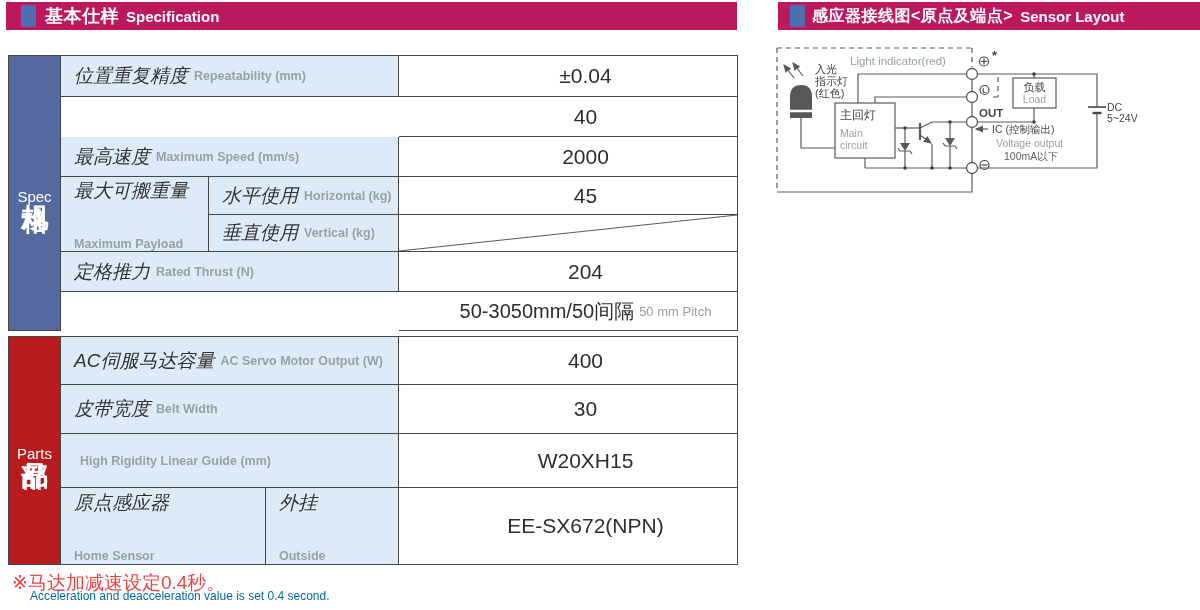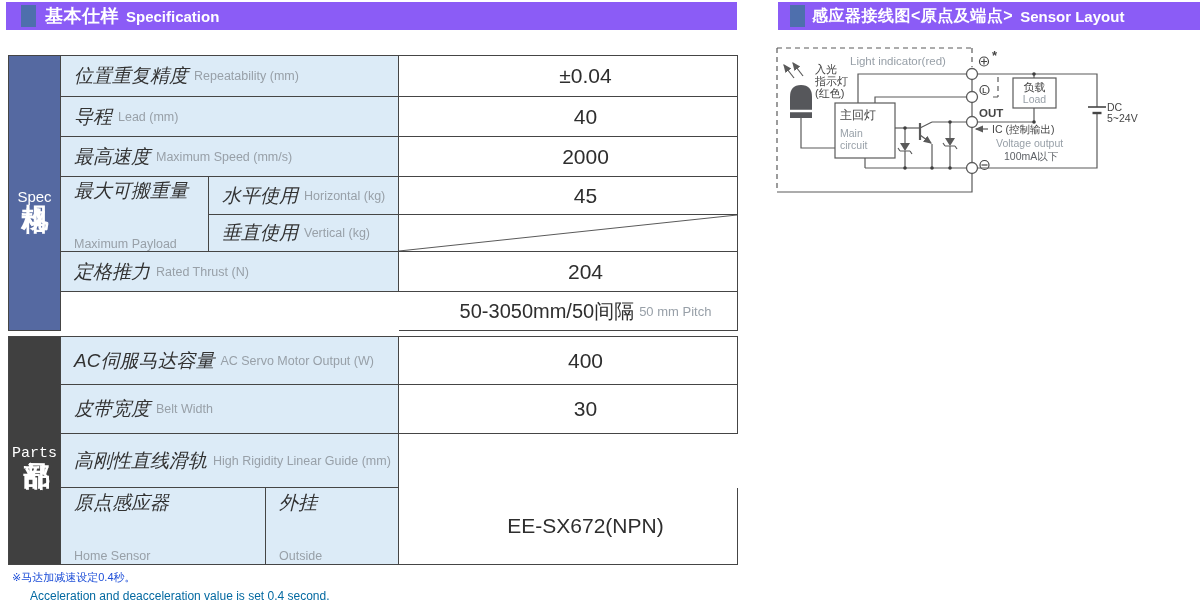--- a/index.html
+++ b/index.html
@@ -1,53 +1,53 @@
 <!DOCTYPE html>
 <html><head>
 <meta charset="utf-8">
 <style>
   html,body{margin:0;padding:0;}
   body{
     width:1200px;height:610px;position:relative;background:#ffffff;
     font-family:"Liberation Sans","DejaVu Sans",sans-serif;overflow:hidden;
   }
   
-  .hdr{position:absolute;height:28px;background:#8b5cf6;color:#fff;display:flex;align-items:center;}
+  .hdr{position:absolute;height:28px;background:#be185d;color:#fff;display:flex;align-items:center;}
   .hdr .sq{width:15px;height:22px;background:#4e6fad;margin:0 9px 0 15px;flex:0 0 auto;}
   .hdr .cn{font-size:18px;font-weight:bold;letter-spacing:.5px;white-space:nowrap;}
   .hdr .en{font-size:15px;font-weight:bold;margin-left:7px;white-space:nowrap;}
   #hdr-left{left:6px;top:2px;width:731px;}
   #hdr-right{left:778px;top:2px;width:446px;}
   #hdr-right .cn{font-size:16px;}
   #hdr-right .sq{margin:0 7px 0 12px;}
   
   .tbl{position:absolute;display:grid;border-top:1px solid #454545;border-left:1px solid #454545;}
   .cell{box-sizing:border-box;border-right:1px solid #454545;border-bottom:1px solid #454545;
         display:flex;align-items:center;}
   .lab{background:#dcebf7;padding-left:13px;}
   .lab .cn{font-size:19px;color:#323232;white-space:nowrap;font-style:italic;}
-  .lab .en{font-size:12.5px;color:#98a0a8;margin-left:6px;white-space:nowrap;}
+  .lab .en{font-size:12.5px;color:#98a0a8;margin-left:6px;white-space:nowrap;font-weight:bold;}
   .lab.twoline{flex-direction:column;align-items:flex-start;justify-content:center;gap:33px;}
   .lab.twoline .en{margin-left:0;margin-top:0;}
   .val{background:#ffffff;justify-content:center;font-size:21px;color:#2e2e2e;padding-left:35px;}
   .val .suffix{font-size:13px;color:#98a0a8;margin-left:5px;align-self:center;text-align:right;}
   .sbar{color:#ffffff;flex-direction:column;justify-content:center;}
   .sbar .sb-cn{writing-mode:vertical-rl;text-orientation:upright;font-size:27px;font-weight:bold;
                line-height:1;letter-spacing:3px;}
   .sbar .sb-en{font-size:15px;}
   #spec-table{left:8px;top:55px;grid-template-columns:52px 148px 190px 339px;
               grid-template-rows:41px 40px 40px 38px 37px 40px 39px;}
   #parts-table{left:8px;top:336px;grid-template-columns:52px 205px 133px 339px;
                grid-template-rows:48px 49px 54px 77px;}
   #spec-table .sbar{background:#5569a1;}
-  #parts-table .sbar{background:#404040;font-family:Liberation Mono, monospace;}
+  #parts-table .sbar{background:#b91c1c;}
   .diagcell{position:relative;padding:0;}
   .diagcell svg{position:absolute;left:0;top:0;width:100%;height:100%;}
   
-  #fn-cn{position:absolute;left:12px;top:570px;font-size:11px;color:#1d4ed8;}
+  #fn-cn{position:absolute;left:12px;top:570px;font-size:19px;color:#ef4444;}
   #fn-en{position:absolute;left:30px;top:589px;font-size:12px;color:#0369a1;}
   
   #wiring{position:absolute;left:770px;top:40px;}
   #wiring text{font-family:"Liberation Sans","DejaVu Sans",sans-serif;}
   .ln{stroke:#5a5a5a;stroke-width:1.2;fill:none;}
   .lndash{stroke:#5a5a5a;stroke-width:1.2;fill:none;stroke-dasharray:5 4;}
   .node{fill:#3f3f3f;}
   .term{fill:#ffffff;stroke:#5a5a5a;stroke-width:1.3;}
   .tdark{fill:#454545;}
   .tgray{fill:#98a0a8;}
@@ -71,24 +71,20 @@
     <div class="sb-cn">规格</div>
     <div class="sb-en">Spec</div>
   </div>
 
   <div class="cell lab" style="grid-area:1/2/2/4">
     <span class="cn">位置重复精度</span>
     <span class="en">Repeatability (mm)</span>
   </div>
   <div class="cell val" style="grid-area:1/4/2/5">±0.04</div>
 
-  <div class="cell lab" style="grid-area:2/2/3/4">
-    <span class="cn">导程</span>
-    <span class="en">Lead (mm)</span>
-  </div>
   <div class="cell val" style="grid-area:2/4/3/5">40</div>
 
   <div class="cell lab" style="grid-area:3/2/4/4">
     <span class="cn">最高速度</span>
     <span class="en">Maximum Speed (mm/s)</span>
   </div>
   <div class="cell val" style="grid-area:3/4/4/5">2000</div>
 
   <div class="cell lab twoline" style="grid-area:4/2/6/3">
     <span class="cn">最大可搬重量</span>
@@ -134,23 +130,23 @@
   </div>
   <div class="cell val" style="grid-area:1/4/2/5">400</div>
 
   <div class="cell lab" style="grid-area:2/2/3/4">
     <span class="cn">皮带宽度</span>
     <span class="en">Belt Width</span>
   </div>
   <div class="cell val" style="grid-area:2/4/3/5">30</div>
 
   <div class="cell lab" style="grid-area:3/2/4/4">
-    <span class="cn">高刚性直线滑轨</span>
     <span class="en">High Rigidity Linear Guide (mm)</span>
   </div>
+  <div class="cell val" style="grid-area:3/4/4/5">W20XH15</div>
 
   <div class="cell lab twoline" style="grid-area:4/2/5/3">
     <span class="cn">原点感应器</span>
     <span class="en">Home Sensor</span>
   </div>
   <div class="cell lab twoline" style="grid-area:4/3/5/4">
     <span class="cn">外挂</span>
     <span class="en">Outside</span>
   </div>
   <div class="cell val" style="grid-area:4/4/5/5">EE-SX672(NPN)</div>

